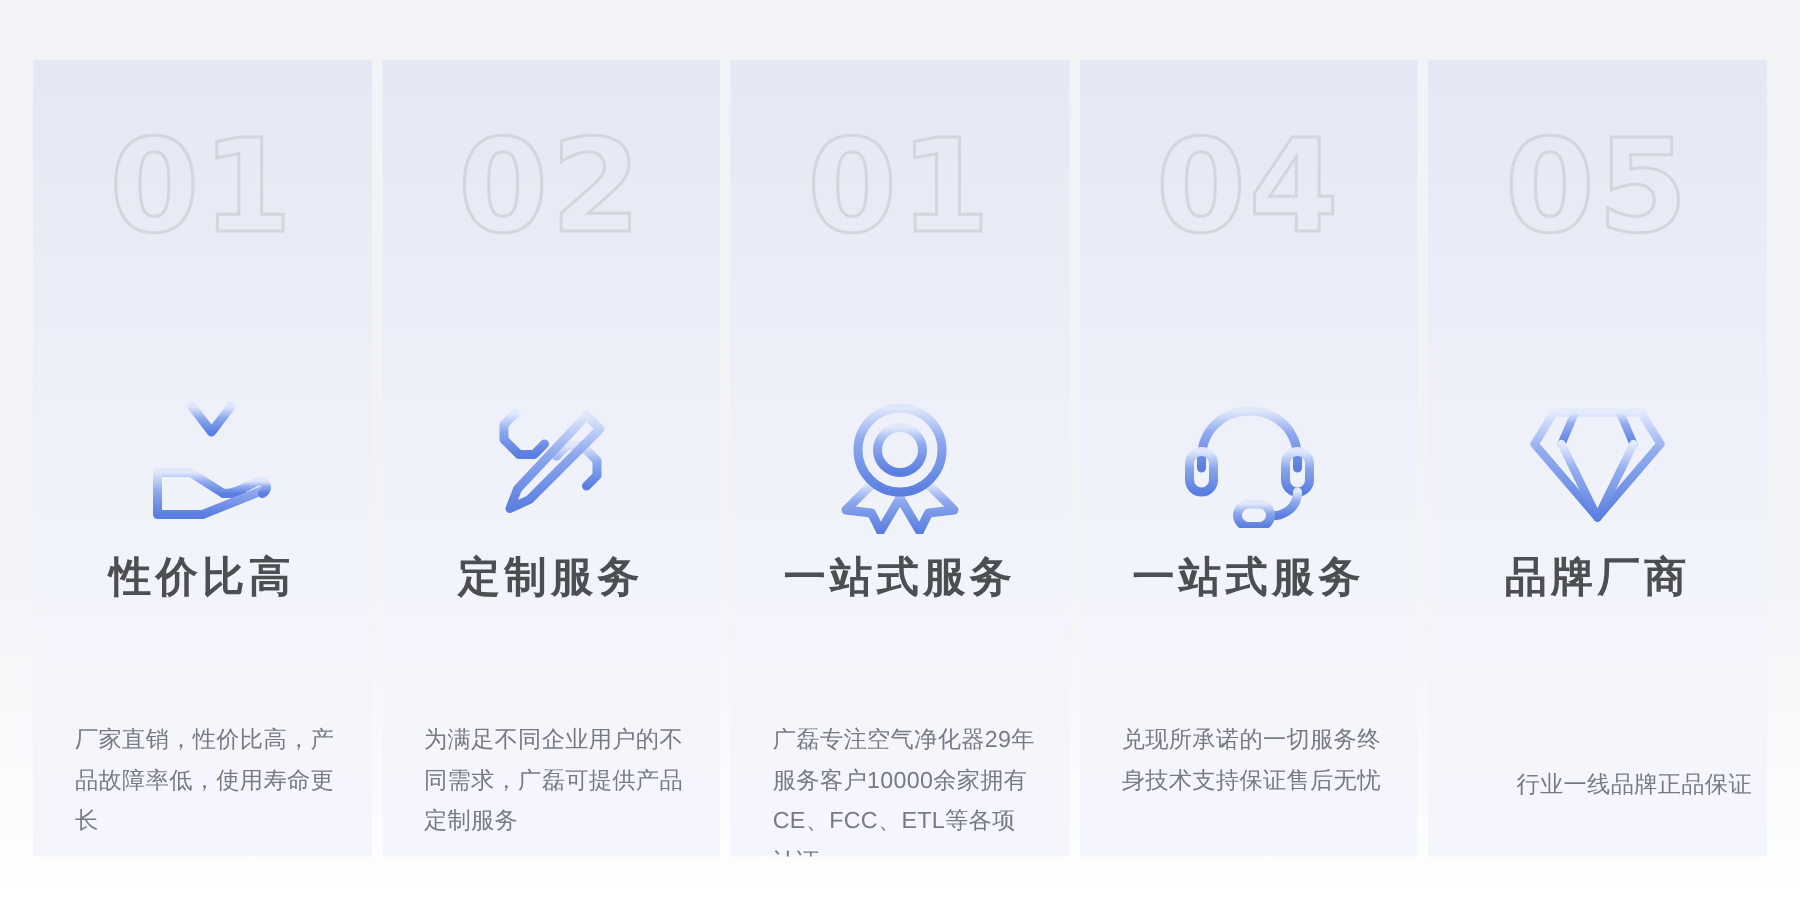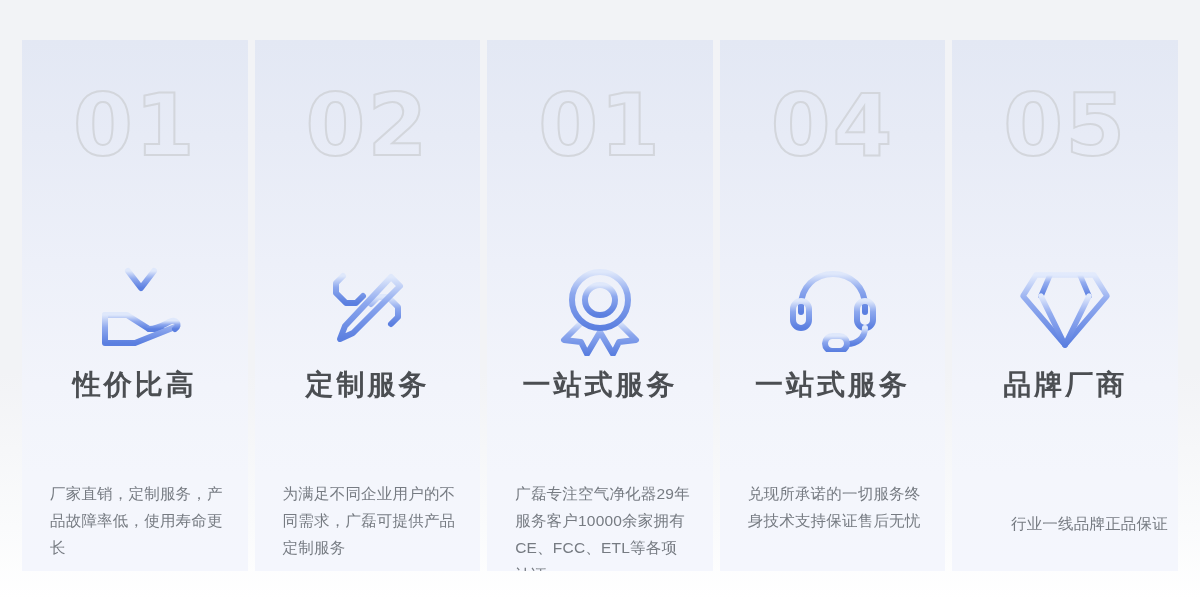--- a/index.html
+++ b/index.html
@@ -142,21 +142,21 @@
           <path d="M10 48 V74"></path>
 
           <path d="M22 48 H44 L66 62 H78"></path>
           <path d="M22 48 V76 H52 L92 60"></path>
           <path d="M66 62 C74 62 80 58 86 55 C93 51 98 58 92 62"></path>
         </g>
       </svg>
     </div>
 
     <div class="card-title">性价比高</div>
-    <div class="card-desc">厂家直销，定制服务，产品故障率低，使用寿命更长</div>
+    <div class="card-desc">厂家直销，性价比高，产品故障率低，使用寿命更长</div>
   </div>
 
   <div class="card">
     <div class="ordinal">02</div>
 
     <div class="icon-wrap">
       <svg width="82" height="82" viewBox="0 0 82 82" fill="none">
         <defs>
           <linearGradient id="g2" x1="0" y1="0" x2="0" y2="1">
             <stop offset="0" stop-color="#dfe8fb"></stop>

